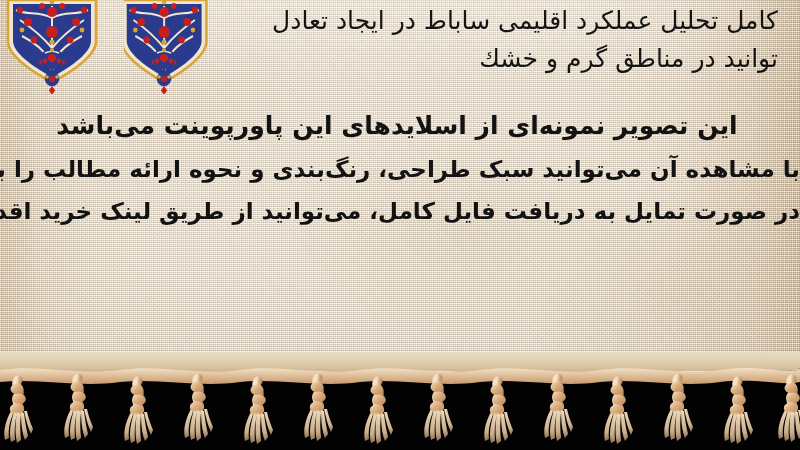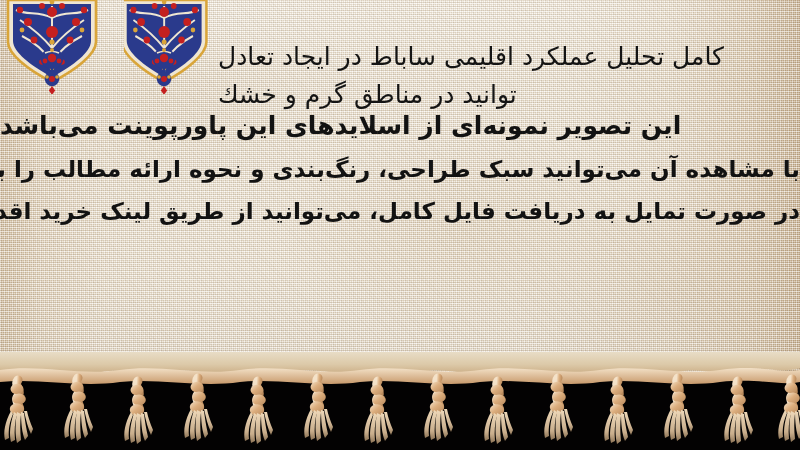--- a/index.html
+++ b/index.html
@@ -67,29 +67,29 @@
   .fringe{ position:absolute; left:0; top:358px; width:800px; height:92px; }
 
   
   .ornament{ position:absolute; top:-6px; }
   .ornament.one{ left:6px; }
   .ornament.two{ left:124px; }
 
   
   .title-block{
     position:absolute; right:22px; top:2px; width:560px;
-    text-align:left; direction:rtl;margin-top:36px;
+    text-align:right; direction:rtl;
   }
   .title-line{
     font-size:25px; line-height:38px; color:#141414; font-weight:400;
     letter-spacing:0px; white-space:nowrap;
   }
   .body-block{
     position:absolute; left:0; right:0; top:104px; width:800px;
-    direction:rtl; text-align:left;
+    direction:rtl; text-align:center;
   }
   .body-line{
     color:#121212; font-weight:700; white-space:nowrap;
   }
   .body-line.l1{ font-size:25px; line-height:44px; padding-right:6px; }
   .body-line.l2{ font-size:23px; line-height:42px; }
   .body-line.l3{ font-size:23px; line-height:42px; }
 </style>
 </head>
 <body>

